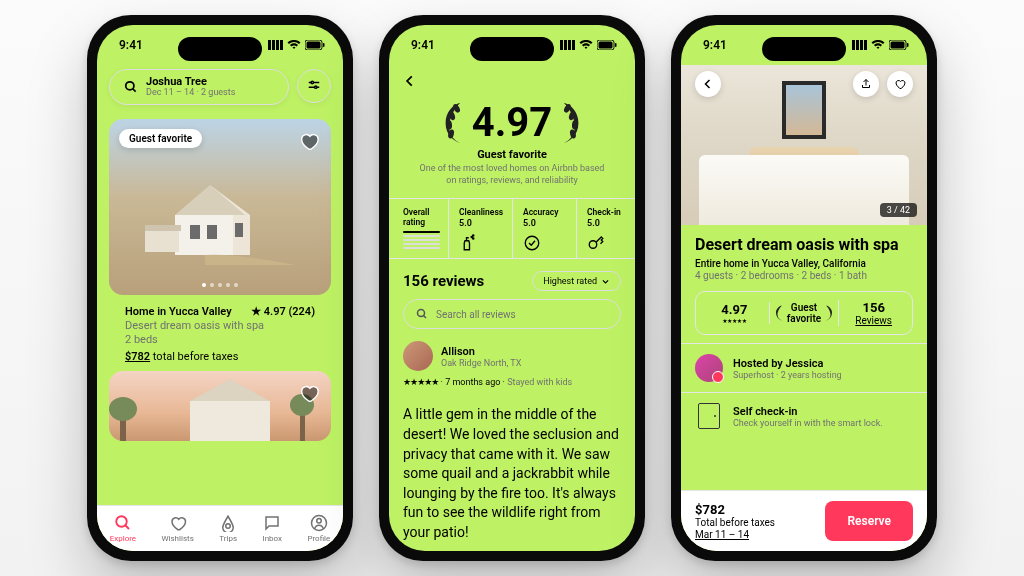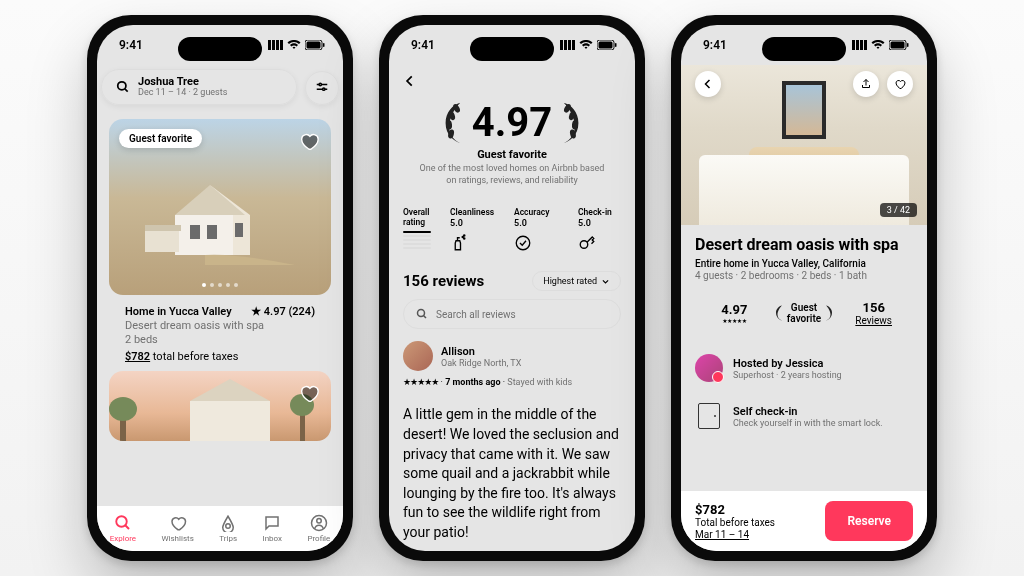--- a/index.html
+++ b/index.html
@@ -15,38 +15,38 @@
     margin:0;width:1024px;height:576px;
     background:linear-gradient(#fbfbfb,#f2f2f2);
     display:flex;justify-content:center;align-items:center;gap:26px;
   }
   .phone{
     width:266px;height:546px;border-radius:44px;
     background:#0a0a0a;padding:10px;position:relative;
     box-shadow:0 30px 60px rgba(0,0,0,.22),0 4px 10px rgba(0,0,0,.15);
   }
   .screen{
-    width:100%;height:100%;border-radius:36px;background:#e5e5e5;overflow:hidden;position:relative;
+    width:100%;height:100%;border-radius:36px;background:#bef264;overflow:hidden;position:relative;
   }
   .notch{
     position:absolute;top:12px;left:50%;transform:translateX(-50%);
     width:84px;height:24px;background:#000;border-radius:14px;z-index:5;
   }
   .status{
     height:40px;display:flex;align-items:center;justify-content:space-between;
     padding:0 18px 0 22px;font-size:12px;font-weight:600;color:#000;
   }
   .status .right{display:flex;gap:4px;align-items:center;}
   .sig,.wifi,.batt{display:inline-block}
   .sig{width:15px;height:10px;background:linear-gradient(to right,#000 0 3px,transparent 3px 4px,#000 4px 7px,transparent 7px 8px,#000 8px 11px,transparent 11px 12px,#000 12px 15px);}
   .wifi svg,.batt svg{display:block}
   .content{height:calc(100% - 40px);overflow:hidden;position:relative;}
   .p1 .content{height:calc(100% - 40px - 46px);}
   
-  .searchrow{display:flex;gap:8px;padding:4px 4px 8px;align-items:flex-end;}
+  .searchrow{display:flex;gap:8px;padding:4px 12px 8px;}
   .searchpill{
     flex:1;display:flex;align-items:center;gap:8px;
     border:1px solid #ddd;border-radius:24px;padding:6px 14px;
     box-shadow:0 2px 6px rgba(0,0,0,.06);
   }
   .searchpill .txt{display:flex;flex-direction:column;line-height:1.1}
   .searchpill .l1{font-size:11px;font-weight:700}
   .searchpill .l2{font-size:9px;color:var(--muted)}
   .filterbtn{
     width:34px;height:34px;border:1px solid #ddd;border-radius:50%;
@@ -94,39 +94,39 @@
   
   .p2 .top{display:flex;padding:4px 14px;}
   .backbtn{width:24px;height:24px;display:flex;align-items:center}
   .ratingblock{text-align:center;margin-top:2px}
   .bigrating{font-size:40px;font-weight:700;display:flex;align-items:center;justify-content:center;gap:6px}
   .laurel{width:28px;height:44px}
   .gftitle{font-size:11px;font-weight:700;margin-top:2px}
   .gfsub{font-size:9px;color:var(--muted);padding:0 30px;line-height:1.3;margin-top:2px}
   .scores{display:flex;border-top:1px solid var(--divider);border-bottom:1px solid var(--divider);margin-top:12px;overflow:hidden}
   .score{flex:0 0 auto;width:64px;border-right:1px solid var(--divider);padding:8px 8px 6px 10px;font-size:9px}
-  .score:first-child{width:51px;padding-left:14px}
+  .score:first-child{width:60px;padding-left:14px}
   .score .lbl{font-weight:600;font-size:8.5px}
   .score .val{font-weight:600;margin-top:1px}
   .score .bars{margin-top:4px;display:flex;flex-direction:column;gap:2px}
   .score .bars span{height:2px;background:#ddd;border-radius:2px;display:block}
   .score .bars span.full{background:#000}
   .score svg{margin-top:6px;width:18px;height:18px}
   .reviewshdr{display:flex;justify-content:space-between;align-items:center;padding:12px 14px 8px}
   .reviewshdr h3{margin:0;font-size:15px;font-weight:700}
   .sortpill{border:1px solid #ddd;border-radius:16px;padding:4px 10px;font-size:9px;display:flex;align-items:center;gap:4px}
   .searchreviews{margin:0 14px;border:1px solid #ddd;border-radius:20px;padding:8px 12px;display:flex;align-items:center;gap:8px;font-size:10px;color:var(--muted)}
   .review{padding:12px 14px 0}
   .reviewer{display:flex;gap:8px;align-items:center}
   .avatar{width:30px;height:30px;border-radius:50%;background:linear-gradient(135deg,#c97,#a65)}
   .reviewer .n{font-size:11px;font-weight:600}
   .reviewer .loc{font-size:9px;color:var(--muted)}
   .revmeta{font-size:9px;margin-top:6px}
   .revmeta .stars{letter-spacing:-1px}
-  .revmeta .time{font-weight:700}
+  .revmeta .time{font-weight:400}
   .revmeta .stay{color:var(--muted)}
   .revtext{font-size:14px;line-height:1.4;margin-top:18px}
   
   .p3 .photobg{
     height:160px;position:relative;
     background:linear-gradient(180deg,#ebe6da 0%,#e0d9c9 40%,#d6ccb8 100%);
   }
   .window{position:absolute;top:16px;left:50%;transform:translateX(-50%);width:44px;height:58px;border:4px solid #2a2a2a;background:linear-gradient(#a8c4d8,#d4b896)}
   .bed{position:absolute;bottom:0;left:18px;right:18px;height:70px;background:linear-gradient(#fbfaf6,#efeade);border-top-left-radius:6px;border-top-right-radius:6px}
   .pillow{position:absolute;bottom:52px;left:50%;transform:translateX(-50%);width:110px;height:26px;background:linear-gradient(#e8d4b0,#dcc49a);border-radius:8px}

